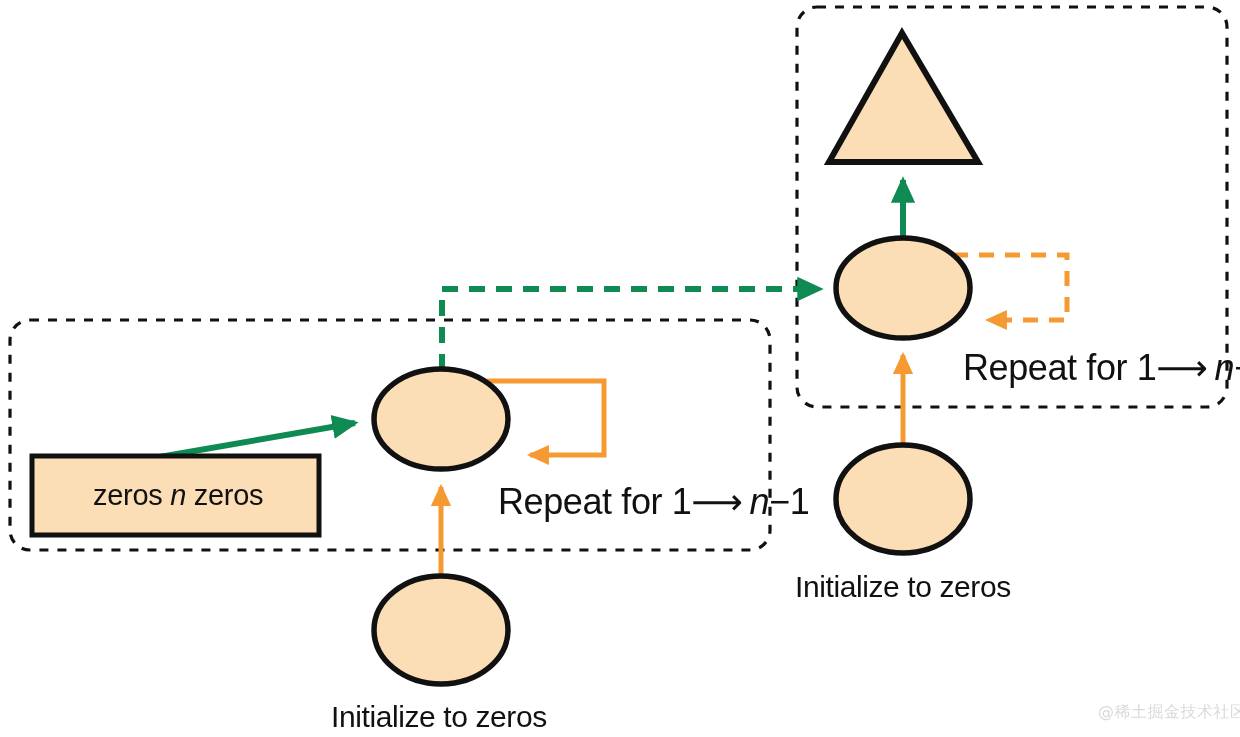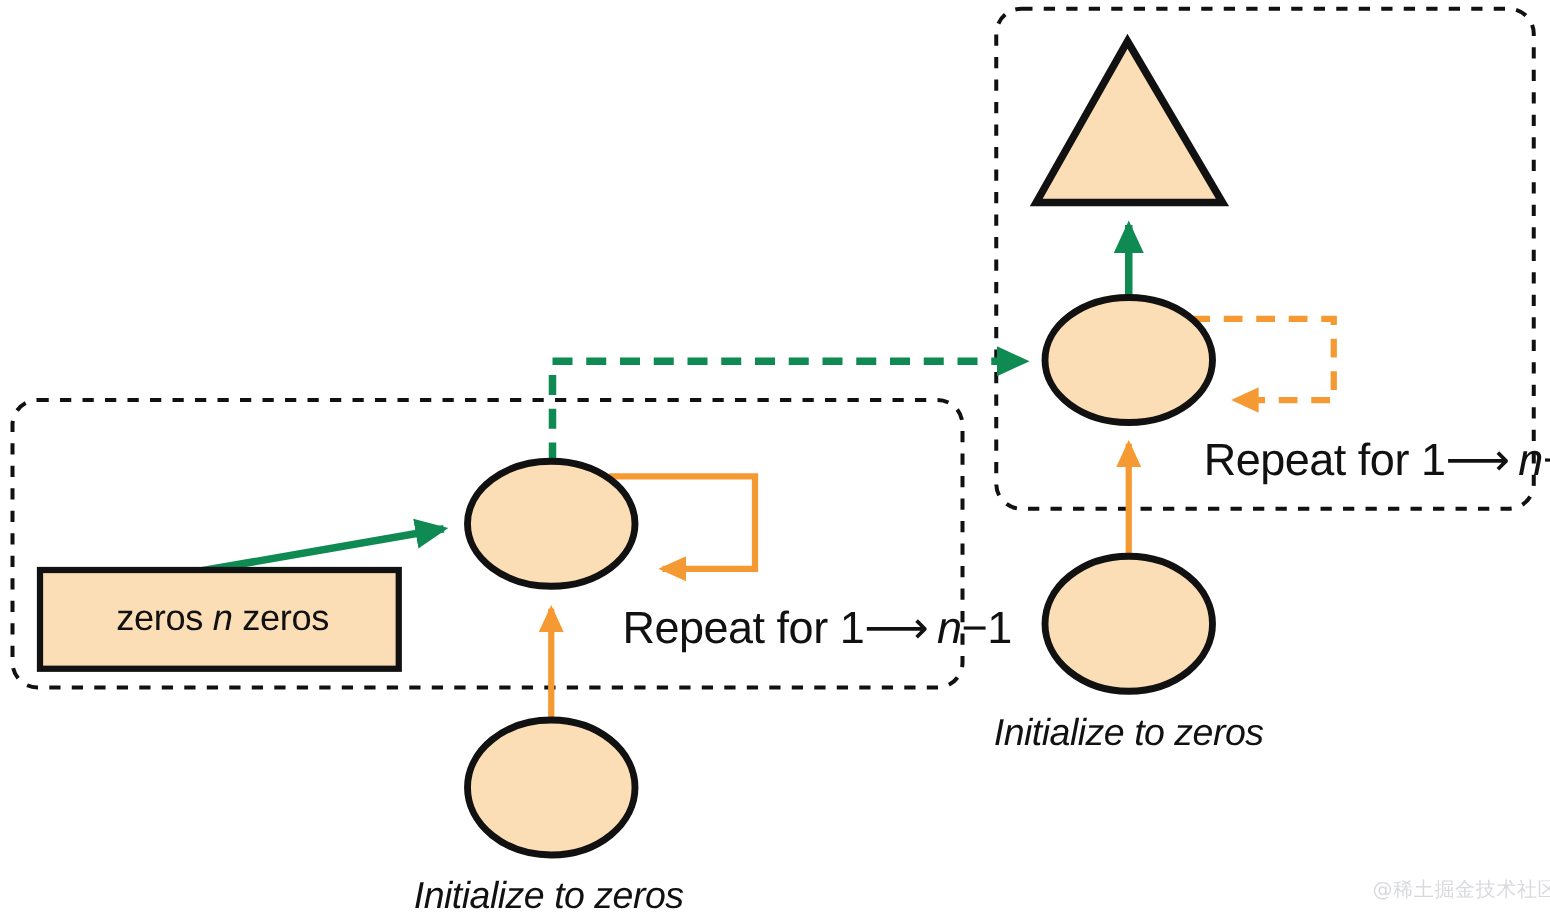--- a/index.html
+++ b/index.html
@@ -27,21 +27,20 @@
   .lbl {
     position: absolute;
     color: #111111;
     font-family: "Liberation Sans", sans-serif;
     white-space: nowrap;
     line-height: 1;
   }
   .lbl-node {
     font-size: 30px;
     letter-spacing: -0.4px;
-    font-style: italic;
   }
   .lbl-box {
     font-size: 29px;
     letter-spacing: -0.3px;
   }
   .lbl-repeat {
     font-size: 36px;
     letter-spacing: -0.4px;
   }
   .ital {

